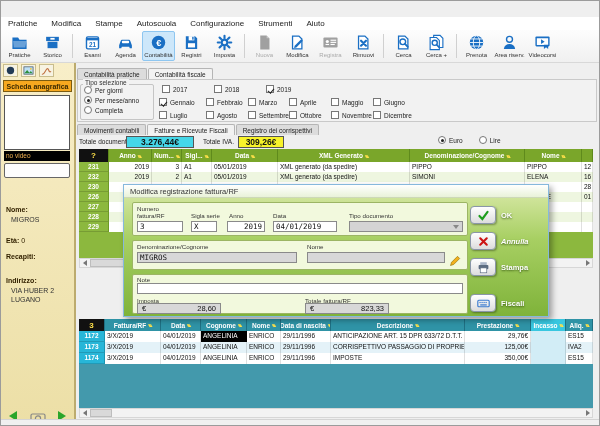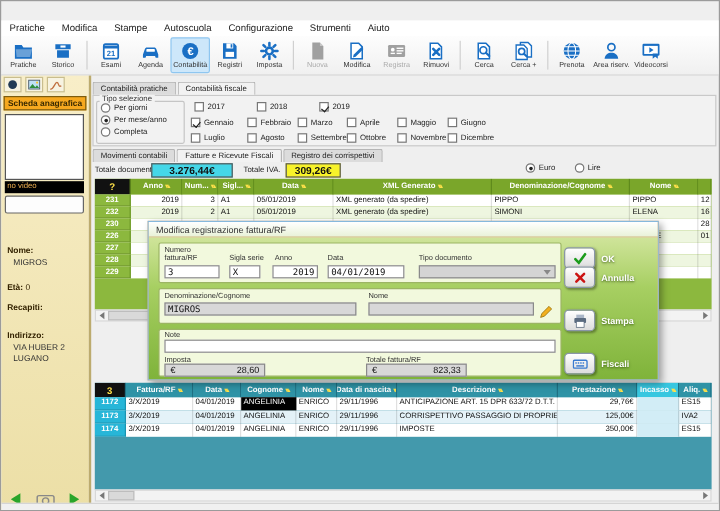--- a/index.html
+++ b/index.html
@@ -92,21 +92,21 @@
   #upper-scroll{left:78px;top:257px;width:514px;}
   #lower-scroll{left:78px;top:407px;width:514px;}
   .sb-arrow{width:9px;height:8px;display:flex;align-items:center;justify-content:center;}
   .sb-arrow::after{content:"";width:0;height:0;border-top:3px solid transparent;border-bottom:3px solid transparent;}
   .sb-left::after{border-right:4px solid #777;}
   .sb-right::after{border-left:4px solid #777;}
   .sb-track{flex:1;position:relative;height:8px;}
   .sb-thumb{position:absolute;left:1px;top:0;width:38px;height:8px;background:#d9d9d9;border:1px solid #bdbdbd;}
   #statusbar{position:absolute;left:0;top:418px;width:100%;height:8px;background:#f0f0f0;border-top:1px solid #d4d4d4;}
   
-  #dialog{position:absolute;left:122px;top:183px;width:426px;height:133px;border:1px solid #86b8dc;background:#fdba74;box-shadow:3px 3px 6px rgba(0,0,0,.35);z-index:40;}
+  #dialog{position:absolute;left:122px;top:183px;width:426px;height:133px;border:1px solid #86b8dc;background:#0f172a;box-shadow:3px 3px 6px rgba(0,0,0,.35);z-index:40;}
   #dlg-title{height:13px;background:linear-gradient(180deg,#ffffff,#e9f2d8);font-size:7.5px;color:#333;line-height:13px;padding-left:6px;border-bottom:1px solid #cdd8b8;}
   #dlg-body{position:relative;height:118px;background:linear-gradient(180deg,#cfe49a 0%,#a7cf62 35%,#7fb33a 100%);}
   .panel{position:absolute;background:#f2f9dd;border:1px solid #9cb564;border-radius:2px;}
   #p1{left:8px;top:4px;width:336px;height:34px;}
   #p2{left:8px;top:42px;width:336px;height:30px;}
   #p3{left:8px;top:76px;width:336px;height:40px;}
   .lbl{position:absolute;font-size:6.2px;color:#333;white-space:nowrap;}
   .inp{position:absolute;height:11px;border:1px solid #8a8a8a;background:#fff;font-family:"DejaVu Sans Mono",monospace;font-size:7.5px;color:#111;padding:0 2px;line-height:10px;}
   input.inp{outline:none;}
   .inp.gray{background:#d8d8d8;}
@@ -716,21 +716,21 @@
       </div>
       <div id="dlg-buttons">
           <div class="dlg-btn" style="top: 0px;">
             <span class="dlg-ic">
               <svg viewBox="0 0 16 16">
                 <path d="M3 8.5l3.6 3.8L13 3.5" fill="none" stroke="#1c9c1c" stroke-width="2.6" stroke-linecap="round"></path>
               </svg>
             </span>
             <span class="dlg-lb">OK</span>
           </div>
-          <div class="dlg-btn" style="top: 16px;">
+          <div class="dlg-btn" style="top: 26px; font-style: italic;">
             <span class="dlg-ic">
               <svg viewBox="0 0 16 16">
                 <path d="M4 4l8 8M12 4l-8 8" stroke="#cc1414" stroke-width="2.6" stroke-linecap="round" fill="none"></path>
               </svg>
             </span>
             <span class="dlg-lb">Annulla</span>
           </div>
           <div class="dlg-btn" style="top: 52px;">
             <span class="dlg-ic">
               <svg viewBox="0 0 16 16">

